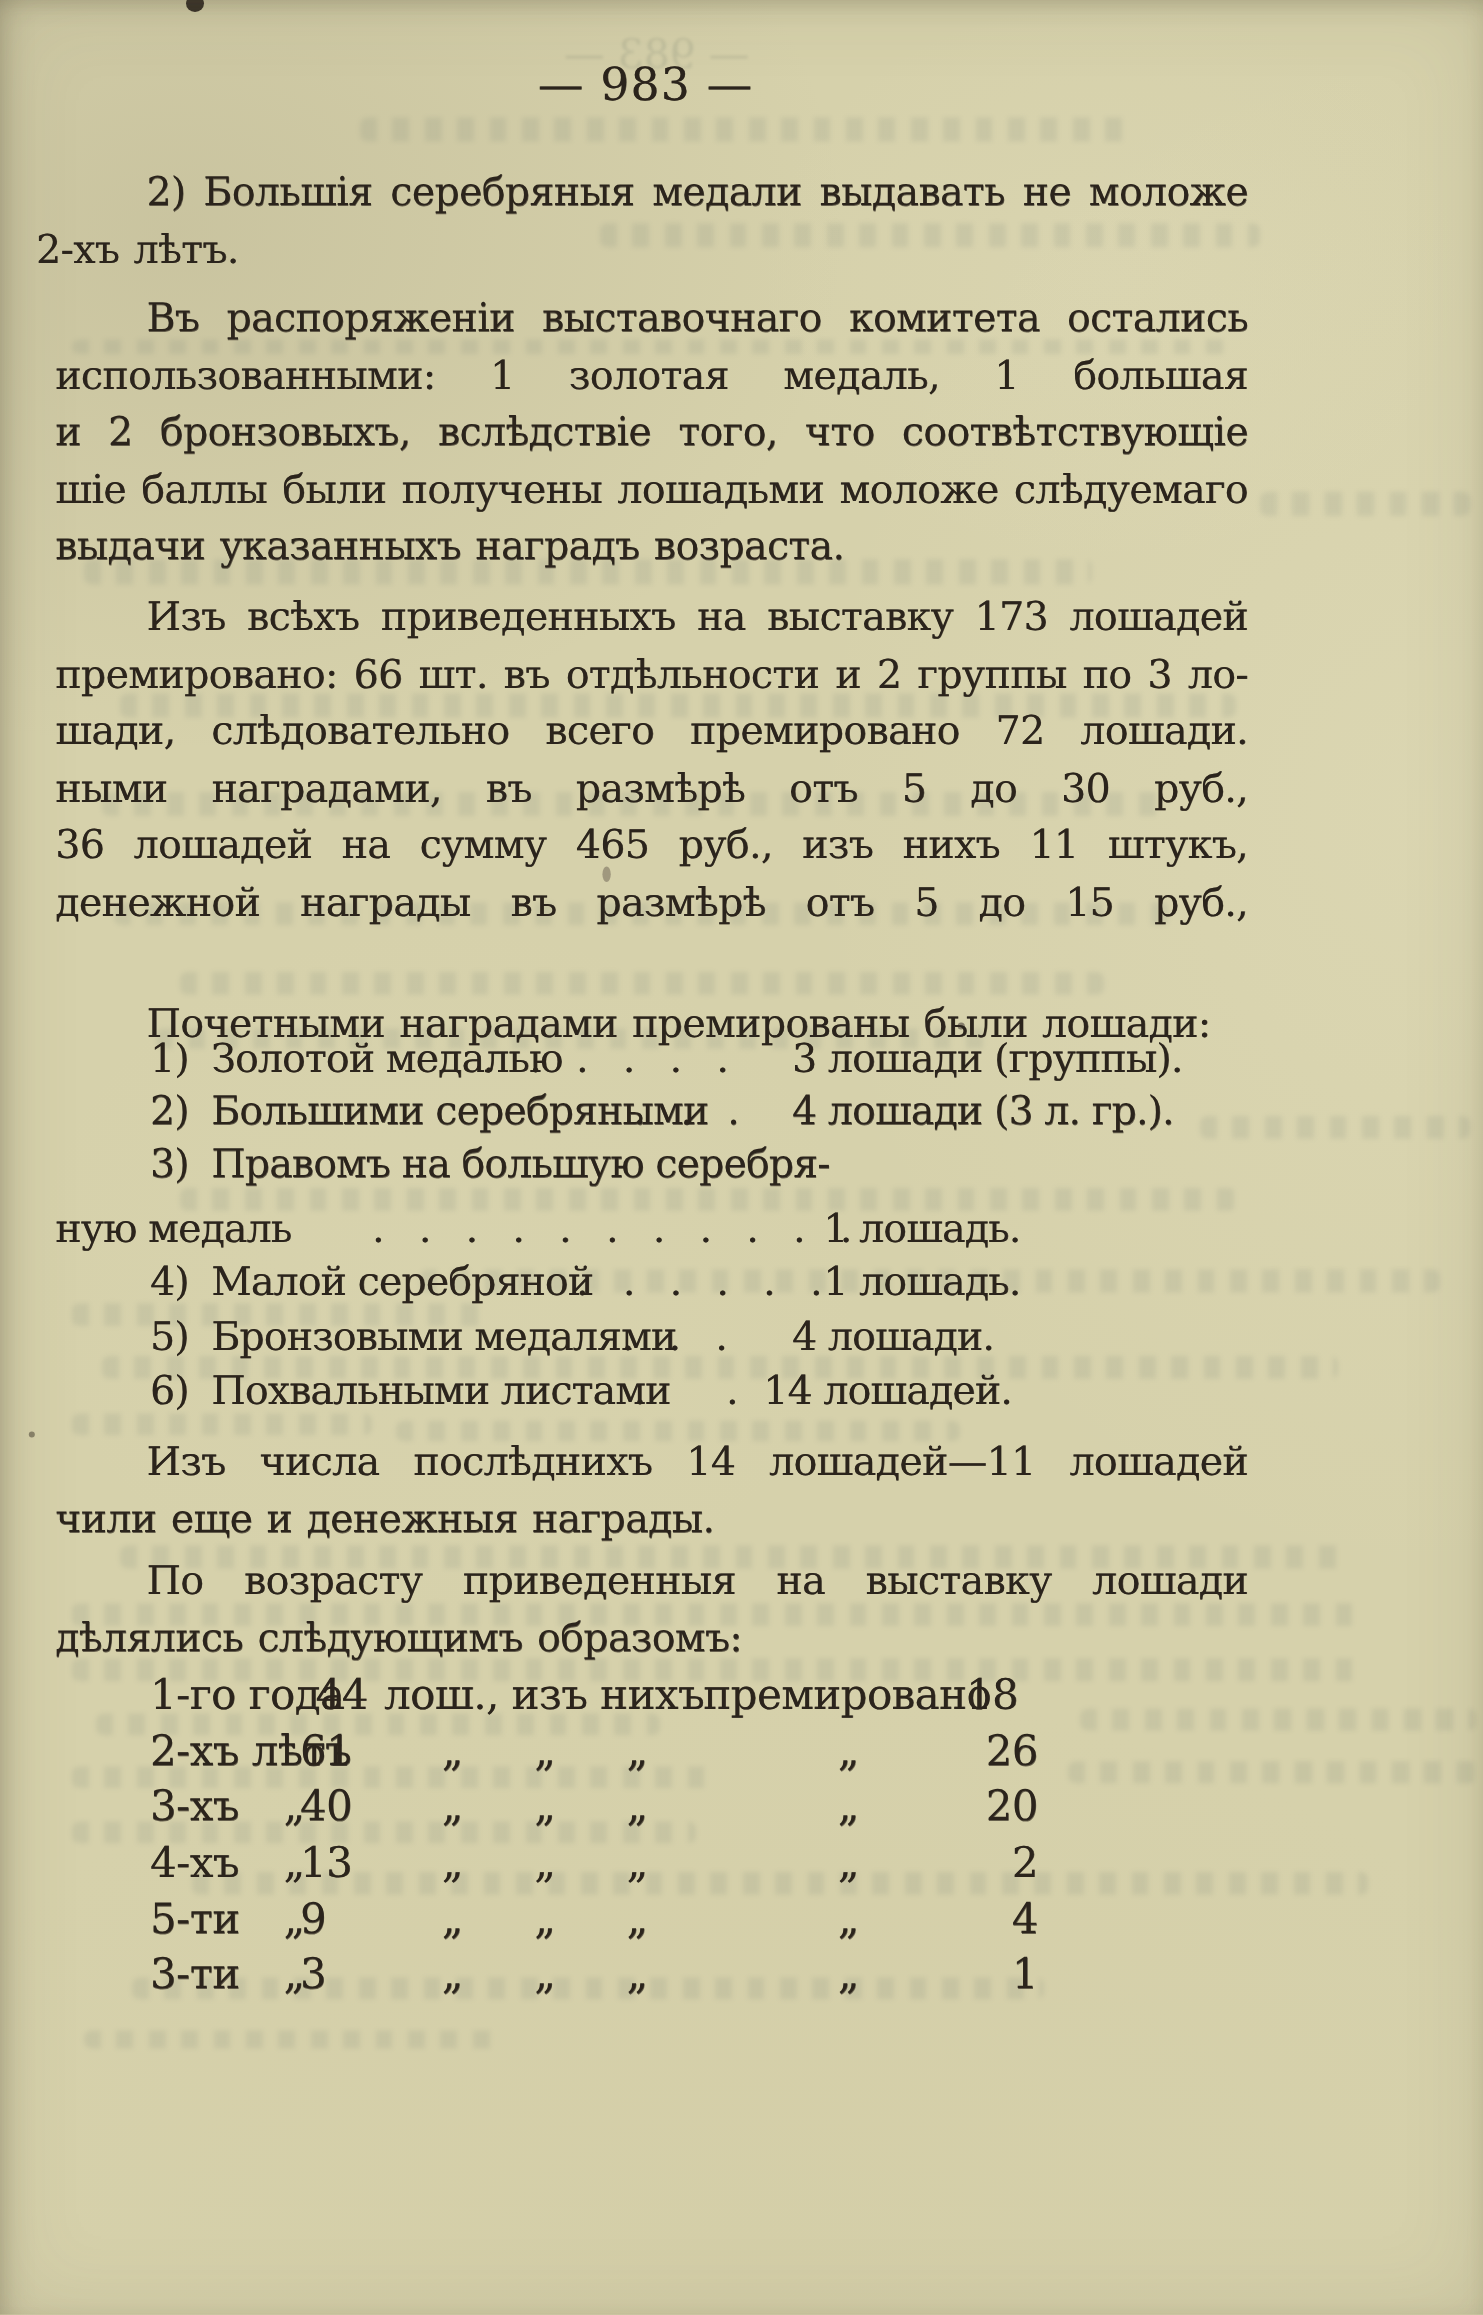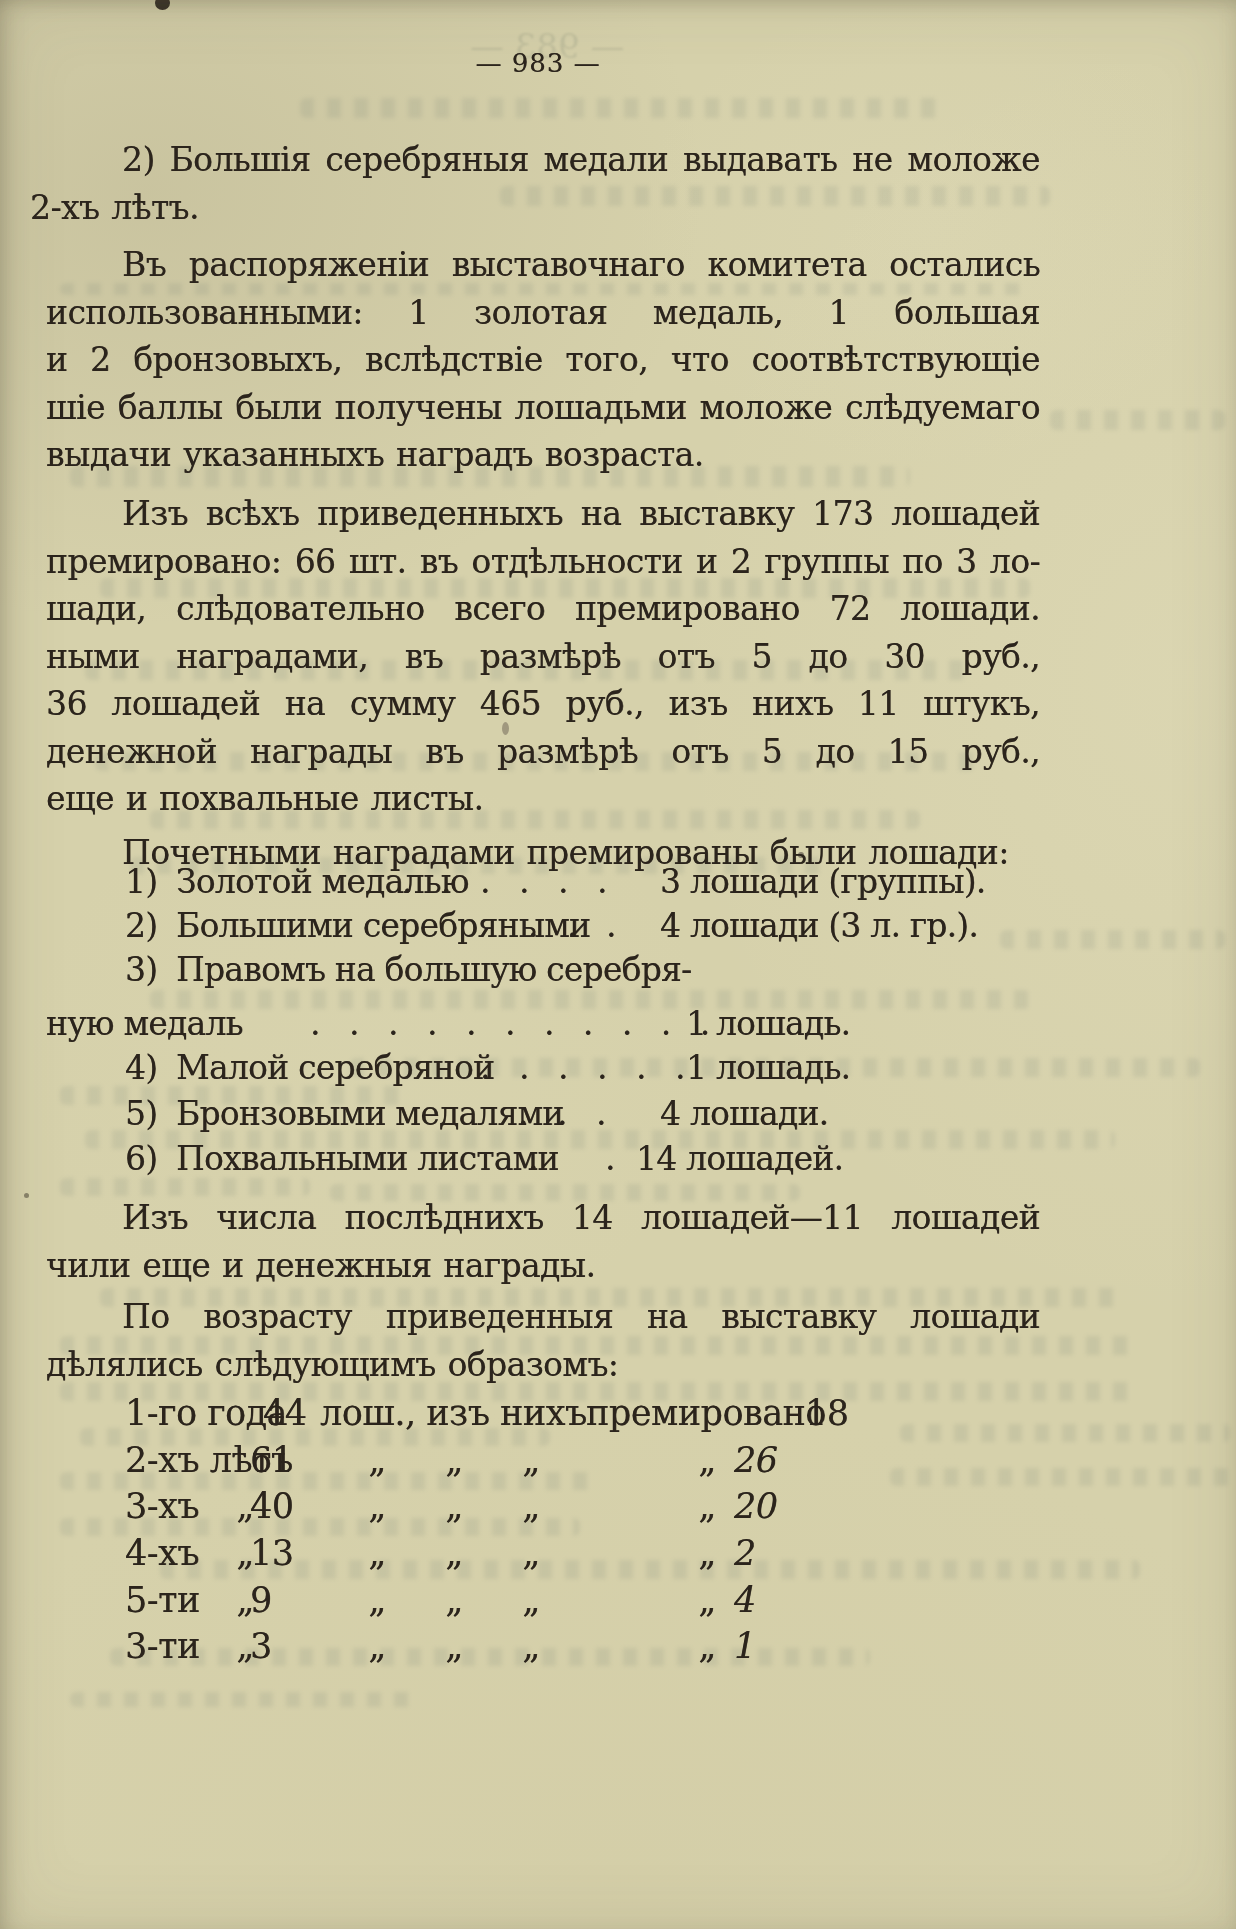--- a/index.html
+++ b/index.html
@@ -23,21 +23,21 @@
       inset 0 0 70px rgba(95,88,62,0.14),
       inset 16px 0 26px -14px rgba(75,68,46,0.28),
       inset 0 12px 20px -10px rgba(75,68,46,0.22),
       inset -10px 0 22px -14px rgba(120,112,82,0.15);
   }
   .ink{ text-shadow:0.3px 0.3px 0.5px rgba(43,36,28,0.65); }
 
   
   .pageno{
     position:absolute;top:48px;left:538px;transform:translateX(-50%);
-    font-size:26px;letter-spacing:1px;white-space:nowrap;
+    font-size:38px;letter-spacing:1px;white-space:nowrap;
   }
   .pageno-ghost{
     position:absolute;top:26px;left:470px;
     font-size:34px;opacity:0.14;filter:blur(1.2px);transform:scaleX(-1);
     white-space:nowrap;color:#4a5a52;
   }
 
   
   .para{
     position:absolute;left:46px;width:994px;
@@ -61,21 +61,21 @@
   
   .trow{position:absolute;left:0;width:1236px;height:48px;font-size:35px;letter-spacing:-0.5px;line-height:48px;}
   .trow span{position:absolute;top:0;white-space:nowrap;}
   .t-age{left:125px;}
   .t-d1{left:225px;width:40px;text-align:center;}
   .t-count{left:250px;width:85px;}
   .t-d2{left:360px;width:34px;text-align:center;}
   .t-d3{left:437px;width:34px;text-align:center;}
   .t-d4{left:514px;width:34px;text-align:center;}
   .t-d5{left:690px;width:34px;text-align:center;}
-  .t-awd{left:734px;width:83px;font-style:italic;}
+  .t-awd{left:782px;width:83px;text-align:right;}
   .t-mid1{left:263px;}
   .t-mid2{left:320px;}
   .t-mid3{left:586px;}
   .t-mid4{left:805px;}
 
   
   .sm{
     position:absolute;pointer-events:none;border-radius:6px;
     background:repeating-linear-gradient(90deg, rgba(104,118,110,0.38) 0 14px, rgba(104,118,110,0) 14px 27px);
     filter:blur(2.2px);opacity:0.34;
@@ -137,21 +137,20 @@
     <div class="ln">выдачи указанныхъ наградъ возраста.</div>
   </div>
 
   <div class="para ink" style="top:490px">
     <div class="ln j ind">Изъ всѣхъ приведенныхъ на выставку 173 лошадей</div>
     <div class="ln j">премировано: 66 шт. въ отдѣльности и 2 группы по 3 ло-</div>
     <div class="ln j">шади, слѣдовательно всего премировано 72 лошади. Денеж-</div>
     <div class="ln j">ными наградами, въ размѣрѣ отъ 5 до 30 руб., премировано</div>
     <div class="ln j">36 лошадей на сумму 465 руб., изъ нихъ 11 штукъ, кромѣ</div>
     <div class="ln j">денежной награды въ размѣрѣ отъ 5 до 15 руб., получили</div>
-    <div class="ln">еще и похвальные листы.</div>
   </div>
 
   <div class="para ink" style="top:829px">
     <div class="ln ind">Почетными наградами премированы были лошади:</div>
   </div>
 
   <div>
     <div class="lrow ink" style="top:858px">
       <span class="lnum">1)</span>
       <span class="llabel">Золотой медалью</span>

